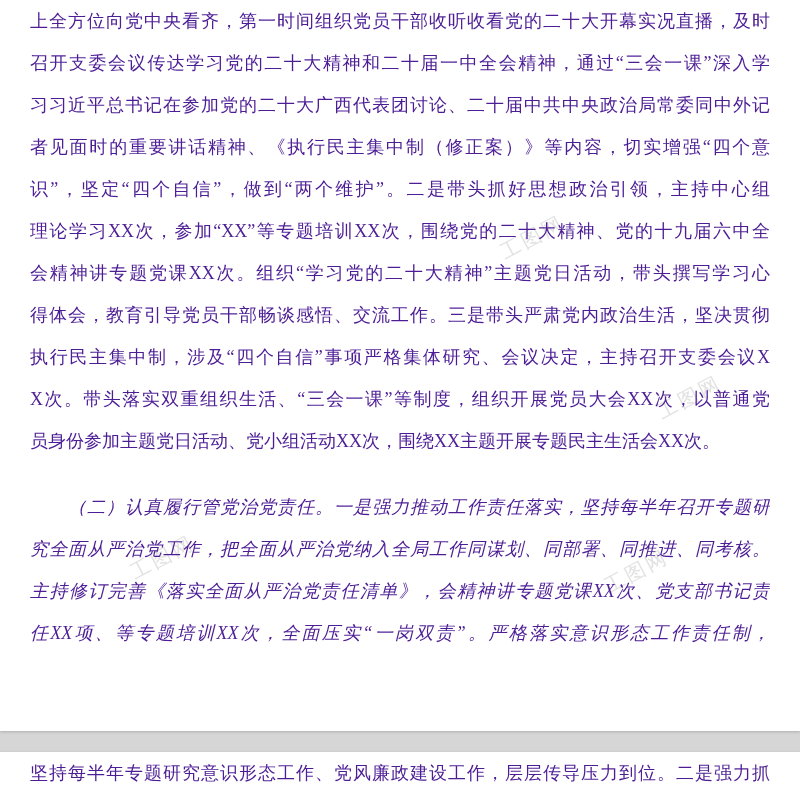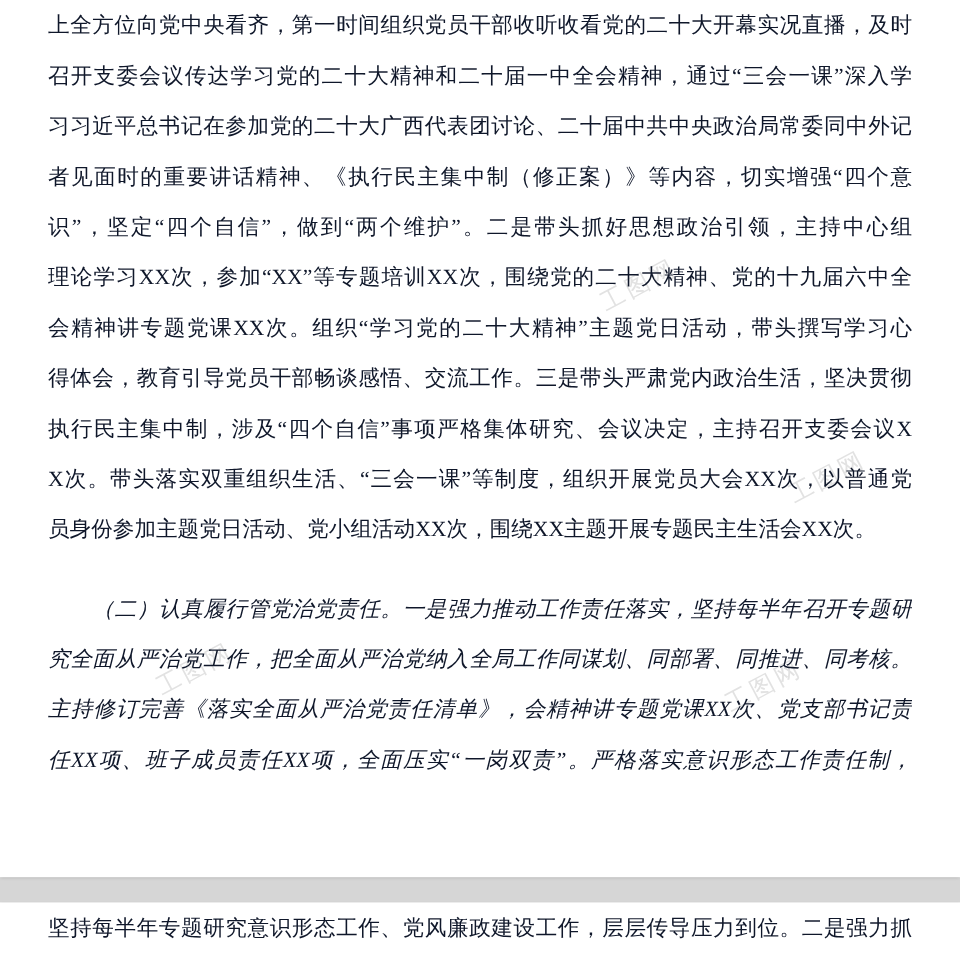--- a/index.html
+++ b/index.html
@@ -14,22 +14,22 @@
     width: 800px;
     background: #ffffff;
     box-shadow: 0 1px 3px rgba(0,0,0,0.18);
   }
   .page1 { height: 731px; }
   .page-gap { height: 26px; background: #d6d6d6; }
   .page2 { height: 59px; }
   .content {
     position: relative;
     z-index: 2;
-    padding: 0 40px;
-    color: #0f172a;
+    padding: 0 30px;
+    color: #4c1d95;
     font-size: 18px;
   }
   .page2 .content { margin-top: -5px; }
   .paragraph { position: relative; }
   .para2 { margin-top: 24px; font-style: italic; }
   .line {
     height: 42px;
     line-height: 42px;
     overflow: hidden;
     text-align: justify;
@@ -73,21 +73,21 @@
         <div class="line">会精神讲专题党课XX次。组织“学习党的二十大精神”主题党日活动，带头撰写学习心</div>
         <div class="line">得体会，教育引导党员干部畅谈感悟、交流工作。三是带头严肃党内政治生活，坚决贯彻</div>
         <div class="line">执行民主集中制，涉及“四个自信”事项严格集体研究、会议决定，主持召开支委会议X</div>
         <div class="line">X次。带头落实双重组织生活、“三会一课”等制度，组织开展党员大会XX次，以普通党</div>
         <div class="line">员身份参加主题党日活动、党小组活动XX次，围绕XX主题开展专题民主生活会XX次。</div>
       </div>
     <div class="paragraph para2">
         <div class="line">　　（二）认真履行管党治党责任。一是强力推动工作责任落实，坚持每半年召开专题研</div>
         <div class="line">究全面从严治党工作，把全面从严治党纳入全局工作同谋划、同部署、同推进、同考核。</div>
         <div class="line">主持修订完善《落实全面从严治党责任清单》，会精神讲专题党课XX次、党支部书记责</div>
-        <div class="line">任XX项、班子成员责任XX项，全面压实“一岗双责”。严格落实意识形态工作责任制，</div>
+        <div class="line">任XX项、等专题培训XX次，全面压实“一岗双责”。严格落实意识形态工作责任制，</div>
       </div>
   </div>
 </div>
 
 <div class="page-gap"></div>
 
 <div class="page page2">
   <div class="content">
     <div class="paragraph para3">
         <div class="line">坚持每半年专题研究意识形态工作、党风廉政建设工作，层层传导压力到位。二是强力抓</div>

